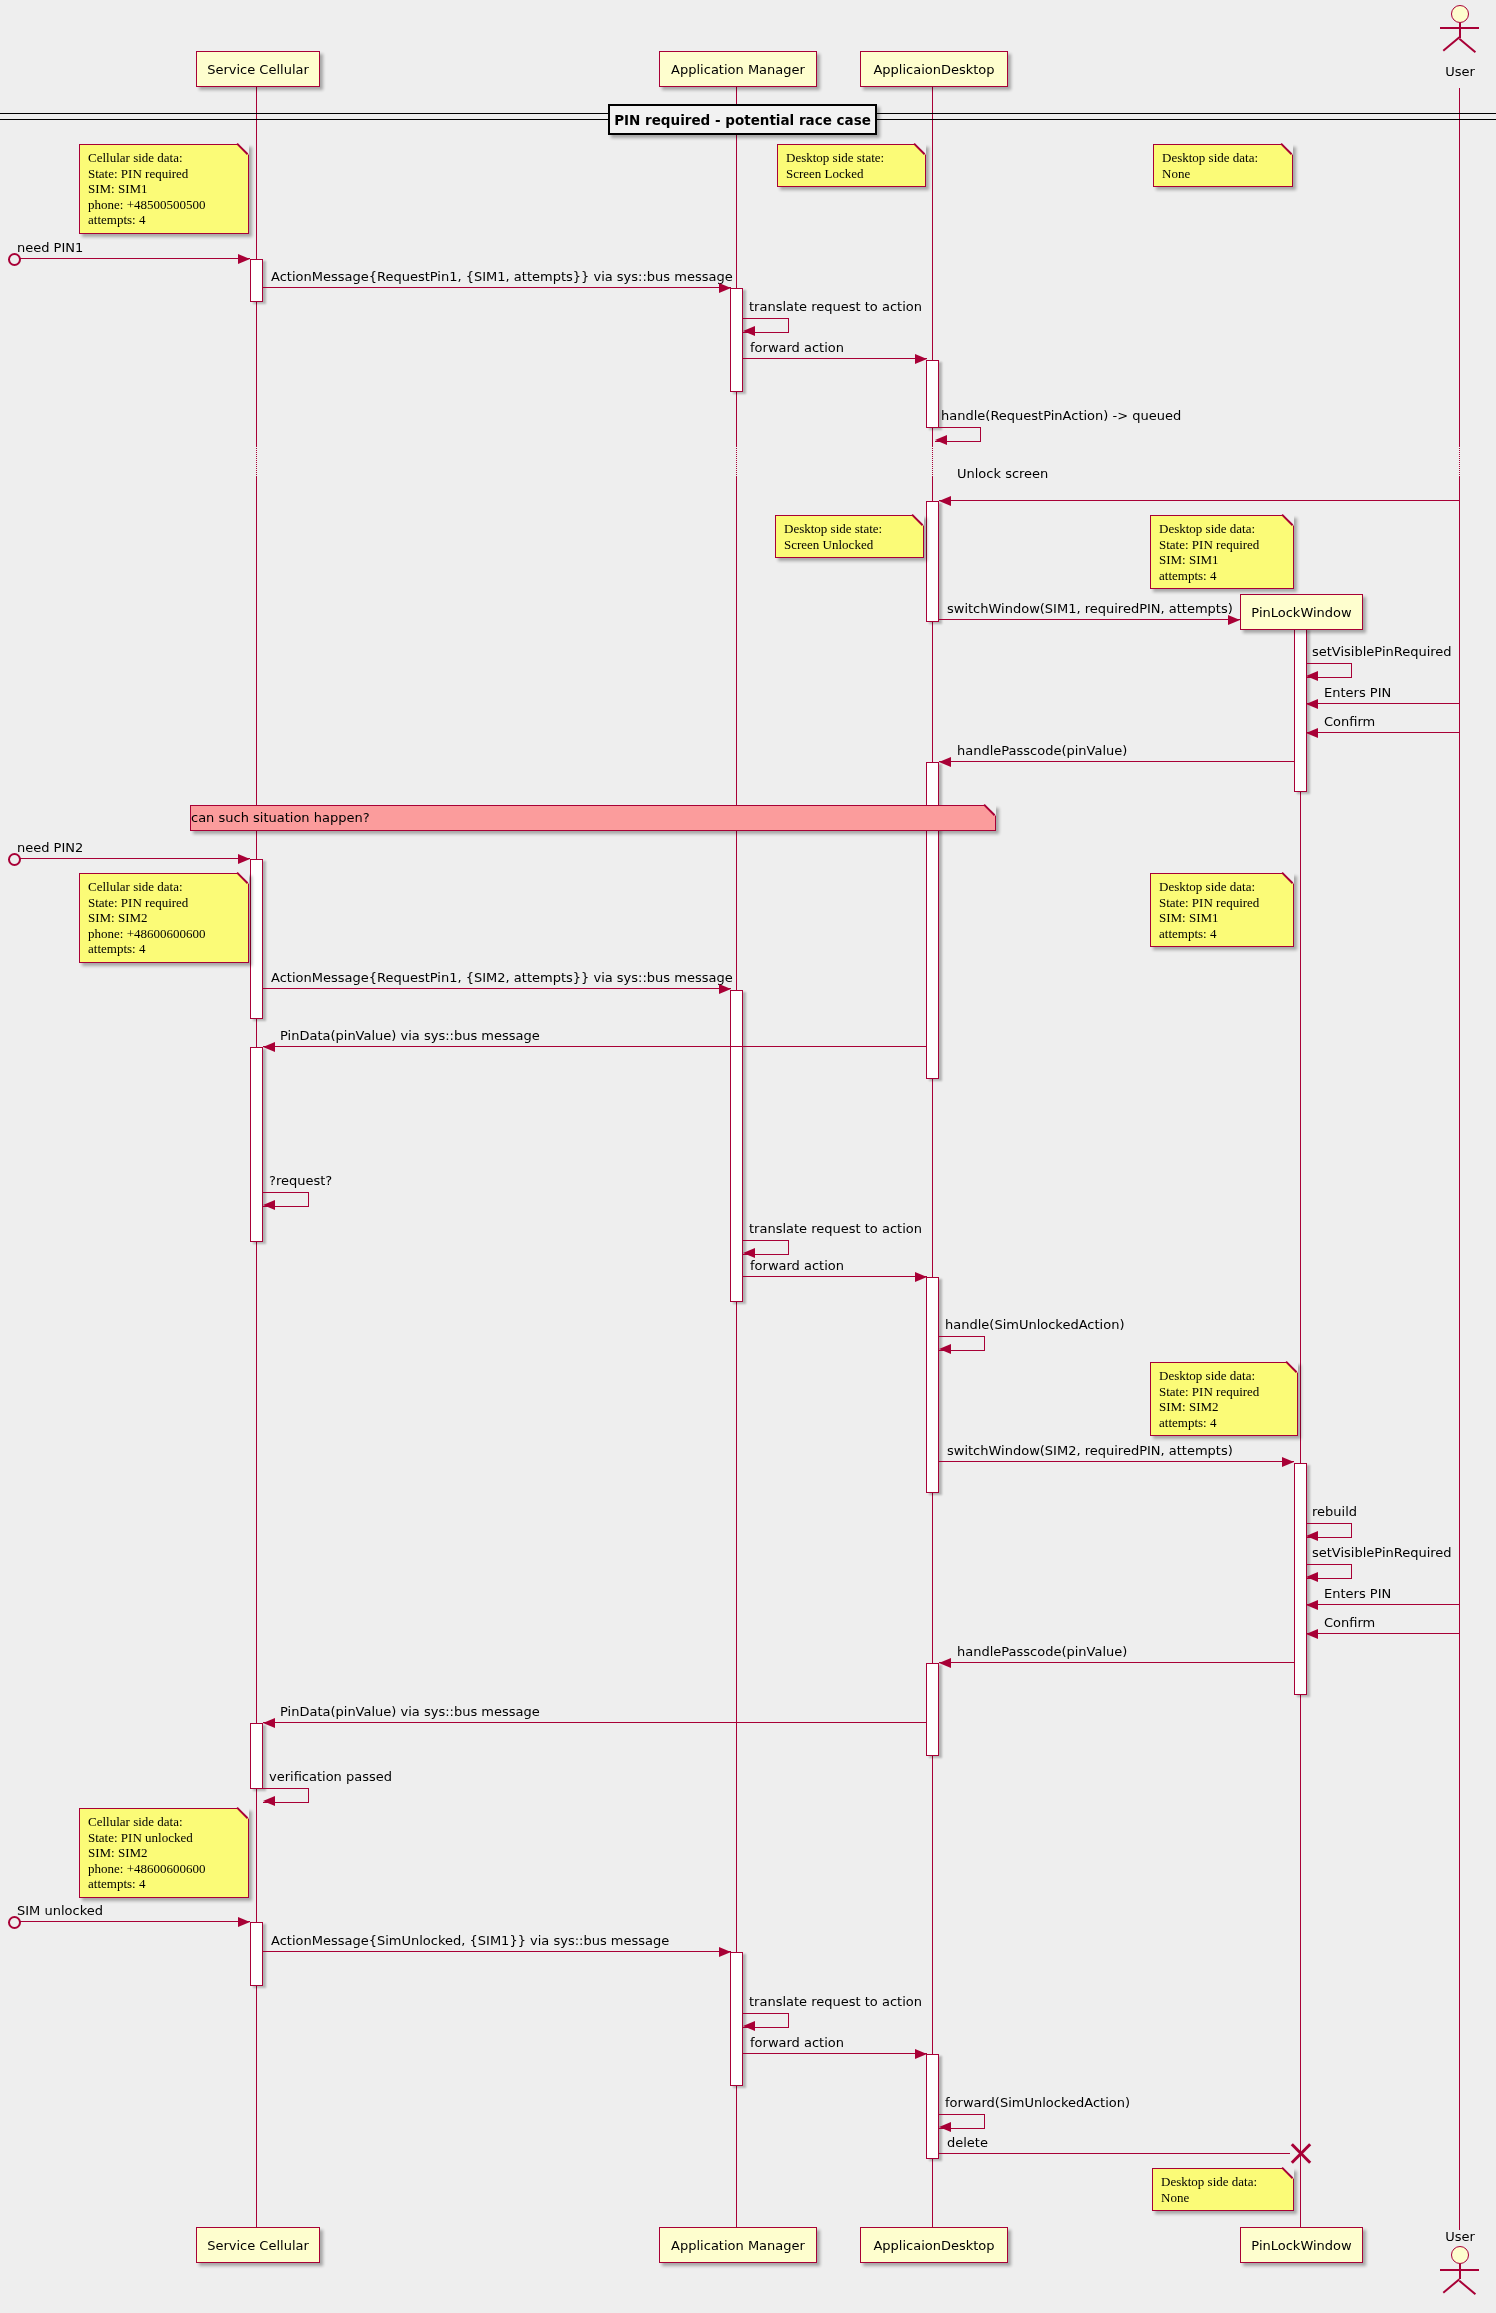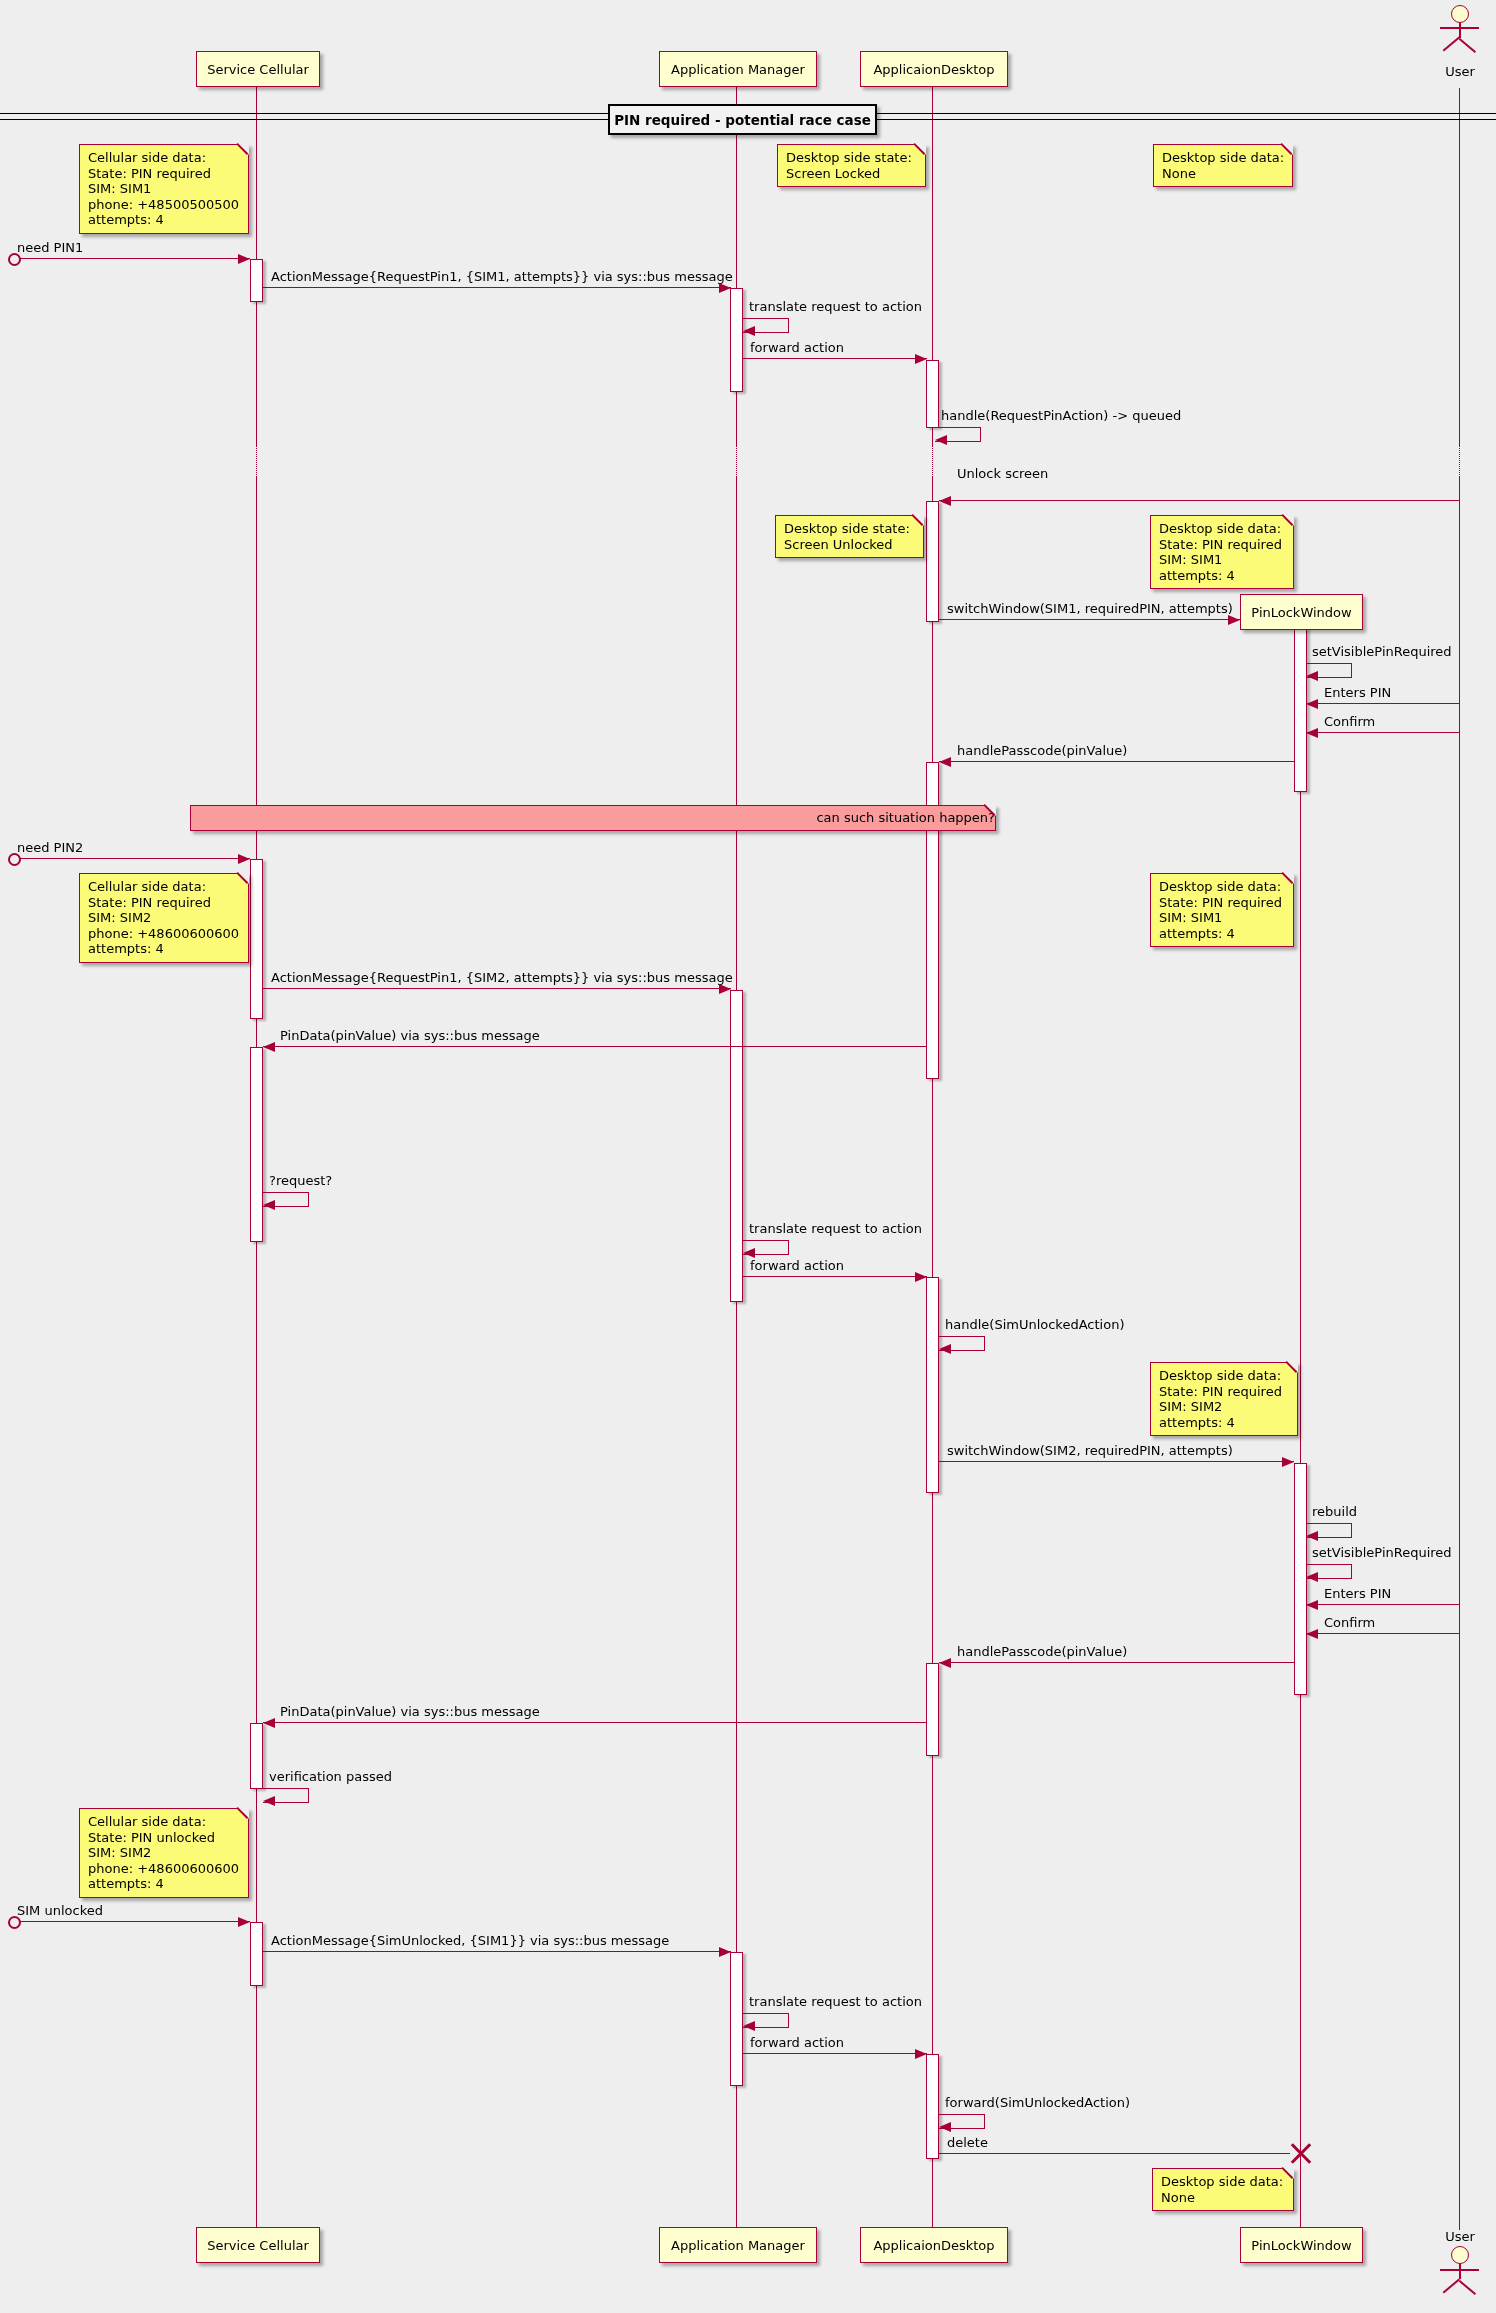--- a/index.html
+++ b/index.html
@@ -6,25 +6,25 @@
   .canvas{position:relative;width:1496px;height:2313px;background:#EEEEEE;
           font-family:"DejaVu Sans",sans-serif;color:#000;overflow:hidden;}
   .ll{position:absolute;width:0;border-left:1.5px solid #A80036;}
   .lld{position:absolute;width:0;border-left:1.5px dotted #A80036;}
   .pbox{position:absolute;height:34px;background:#FEFECE;border:1.5px solid #A80036;
         box-shadow:3px 3px 3px rgba(0,0,0,.3);display:flex;align-items:center;justify-content:center;
         font-size:13px;white-space:nowrap;}
   .bar{position:absolute;width:11px;background:#FFFFFF;border:1.5px solid #A80036;
        box-shadow:3px 2px 2px rgba(0,0,0,.25);}
   .note,.pnote{position:absolute;border:1px solid #A80036;box-shadow:3px 3px 3px rgba(0,0,0,.3);
-        font-size:13px;line-height:15.5px;padding:5px 8px;white-space:nowrap;}
+        font-size:13px;line-height:15.5px;padding:5px 8px;white-space:nowrap;font-family:Liberation Serif, serif;}
   .note{background:#FBFB77;}
   .pnote{background:#FB9C9C;}
   .band{position:absolute;background:#FB9C9C;border:1px solid #A80036;box-shadow:3px 3px 3px rgba(0,0,0,.3);
-        font-size:13px;text-align:right;line-height:24px;height:24px;}
+        font-size:13px;text-align:left;line-height:24px;height:24px;}
   .note::before,.pnote::before,.band::before{content:"";position:absolute;top:-1px;right:-1px;
         width:0;height:0;border-top:11px solid #EEEEEE;border-left:11px solid transparent;}
   .note::after,.pnote::after,.band::after{content:"";position:absolute;top:3px;right:-2px;
         width:15px;height:1.5px;background:#A80036;transform:rotate(45deg);}
   .lbl{position:absolute;font-size:13px;white-space:nowrap;}
   .mline{position:absolute;height:0;border-top:1.5px solid #A80036;}
   .ah-r{position:absolute;width:0;height:0;border-left:12px solid #A80036;
         border-top:5px solid transparent;border-bottom:5px solid transparent;}
   .ah-l{position:absolute;width:0;height:0;border-right:12px solid #A80036;
         border-top:5px solid transparent;border-bottom:5px solid transparent;}

